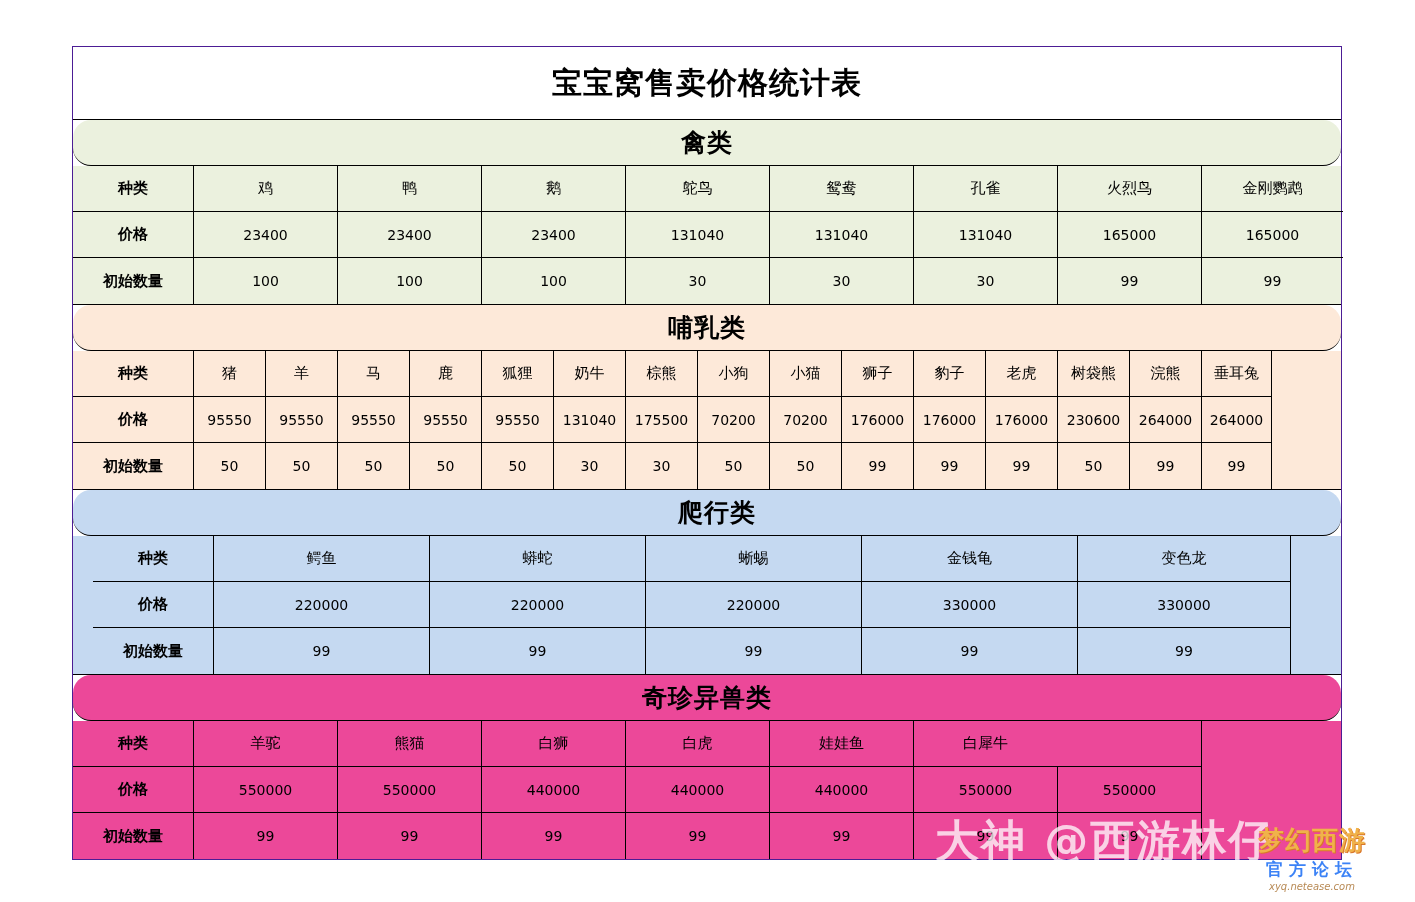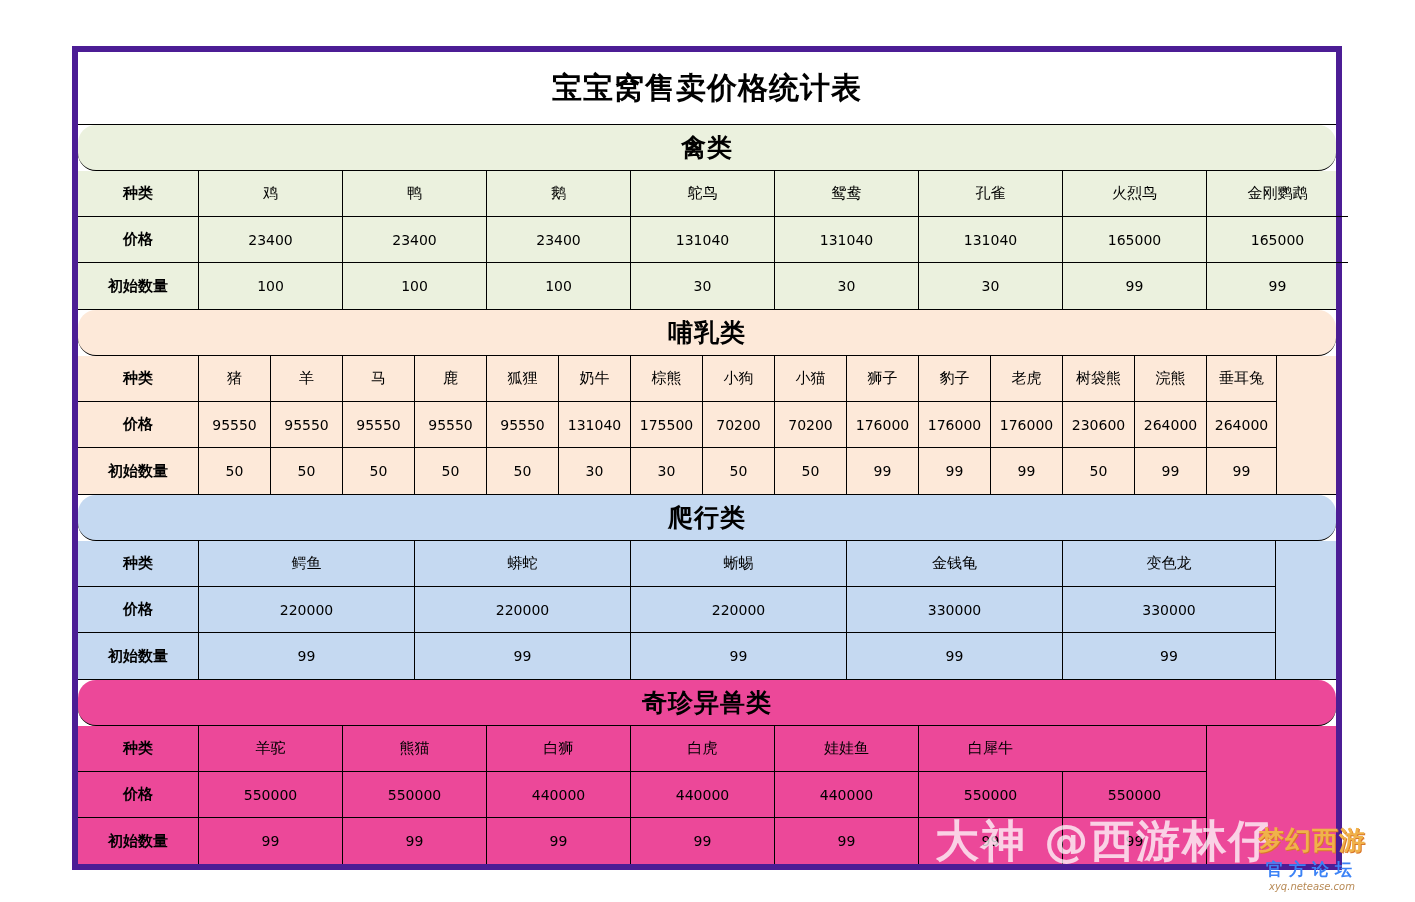--- a/index.html
+++ b/index.html
@@ -1,36 +1,36 @@
 <!DOCTYPE html>
 <html><head>
 <meta charset="utf-8">
 <style>
   html, body { margin: 0; padding: 0; background: #ffffff; }
   body { width: 1415px; height: 902px; position: relative; overflow: hidden;
          font-family: "DejaVu Sans", "Liberation Sans", sans-serif; color: #000; }
   .sheet { position: absolute; left: 72px; top: 46px; width: 1270px;
-           border: 6px solid #4c1d95; box-sizing: border-box; }
+           border: 1px solid #4c1d95; box-sizing: border-box; }
   .row { display: flex; box-sizing: border-box; border-bottom: 1px solid #000; }
   .row:last-child { border-bottom: none; }
   .title-row { height: 73px; align-items: center; justify-content: center; background: #fff; }
   .title { font-size: 30px; font-weight: bold; letter-spacing: 1px; }
   .section-head { height: 46px; align-items: center; justify-content: center; border-radius: 18px; }
   .section-title { font-size: 25px; font-weight: bold; letter-spacing: 1px; }
   .block { display: flex; border-bottom: 1px solid #000; box-sizing: border-box; }
   .block-grid { display: flex; flex-direction: column; }
   .drow { display: flex; height: 46px; box-sizing: border-box; border-bottom: 1px solid #000; }
   .drow:last-child { border-bottom: none; }
   .cell { display: flex; align-items: center; justify-content: center; box-sizing: border-box;
           border-right: 1px solid #000; font-size: 15px; white-space: nowrap; }
   .label { width: 121px; font-weight: bold; font-size: 15px; }
   .filler { box-sizing: border-box; }
   .bird { background: #EBF1DE; }
   .mammal { background: #FDE9D9; }
-  .reptile { background: #C5D9F1; }
+  .reptile { background: #C5D9F1; padding-left: 20px; }
   .exotic { background: #ec4899; }
   .w144 { width: 144px; }
   .w72 { width: 72px; }
   .w216 { width: 216px; }
   .num { font-size: 14px; }
   .watermark { position: absolute; left: 935px; top: 812px; font-size: 44px; color: rgba(255,255,255,0.75);
                font-weight: bold; letter-spacing: 2px; pointer-events: none; white-space: nowrap; }
   .logo { position: absolute; right: 28px; bottom: 10px; width: 150px; text-align: center; pointer-events:none; }
   .logo-main { font-size: 26px; font-weight: bold; color: #f0b24a; text-shadow: 1px 1px 0 #d9772a; letter-spacing: 1px; }
   .logo-sub { font-size: 17px; font-weight: bold; color: #3b82f6; letter-spacing: 6px; }

